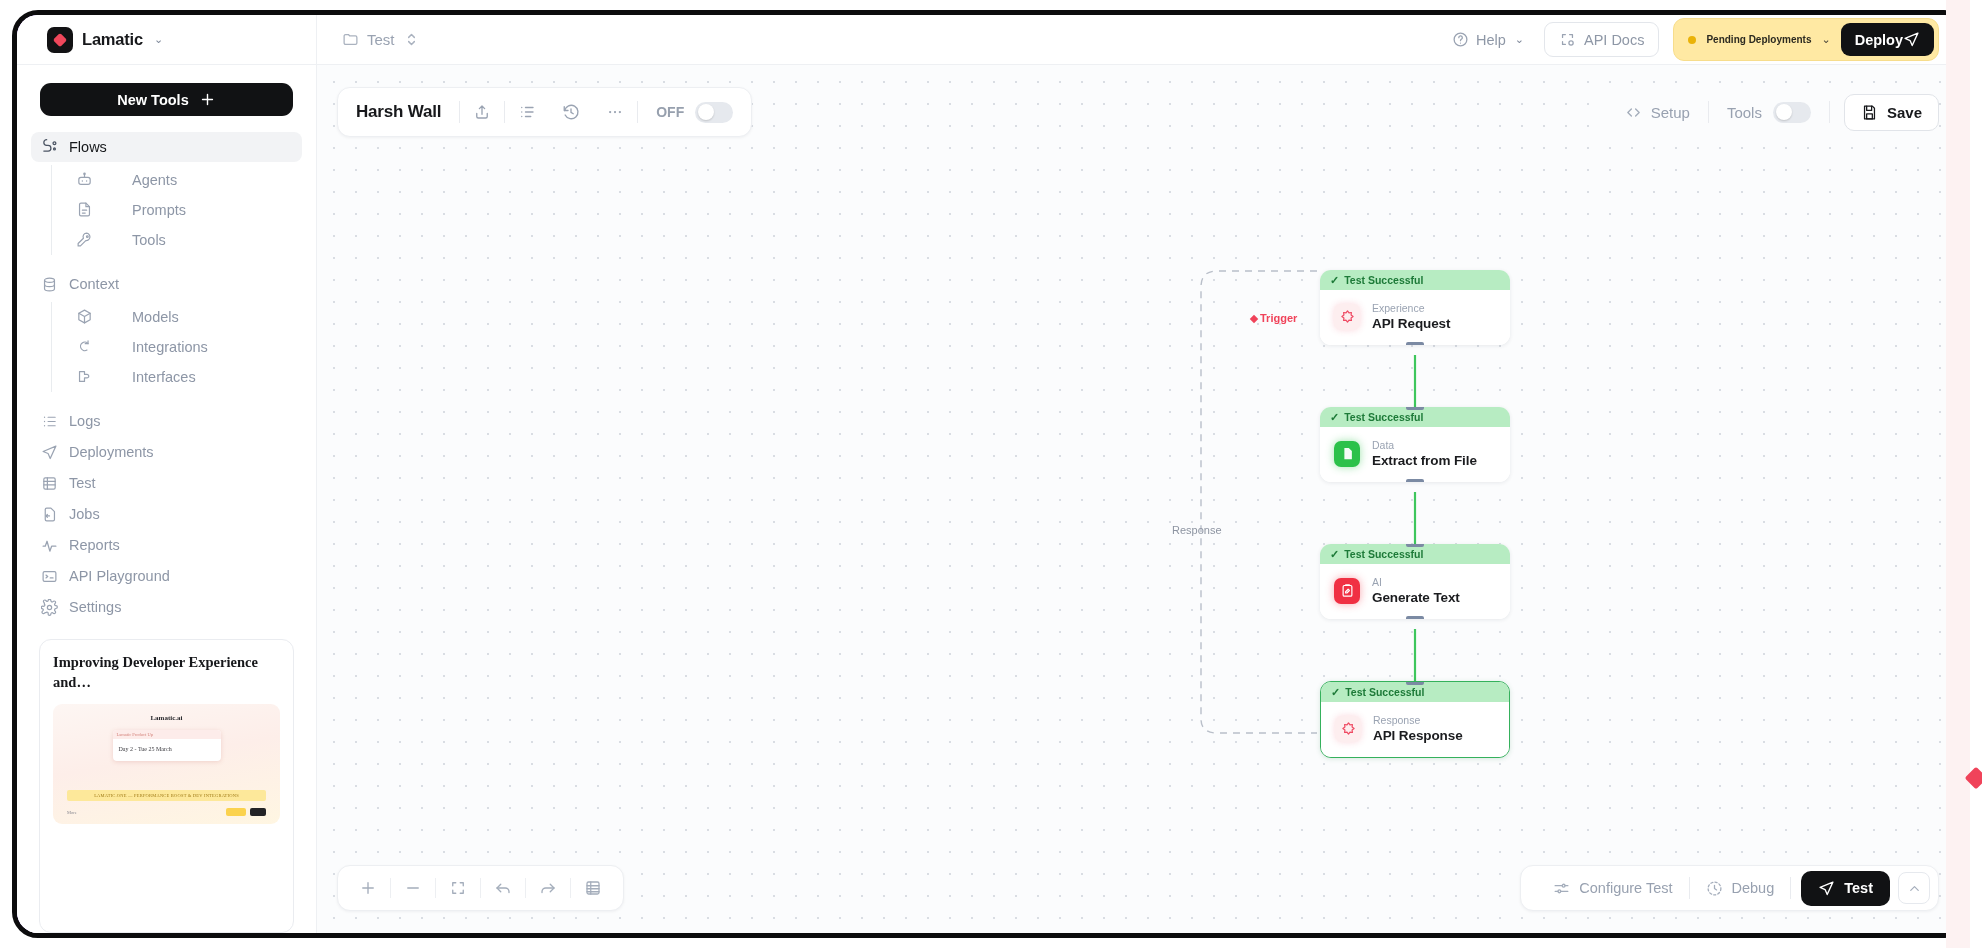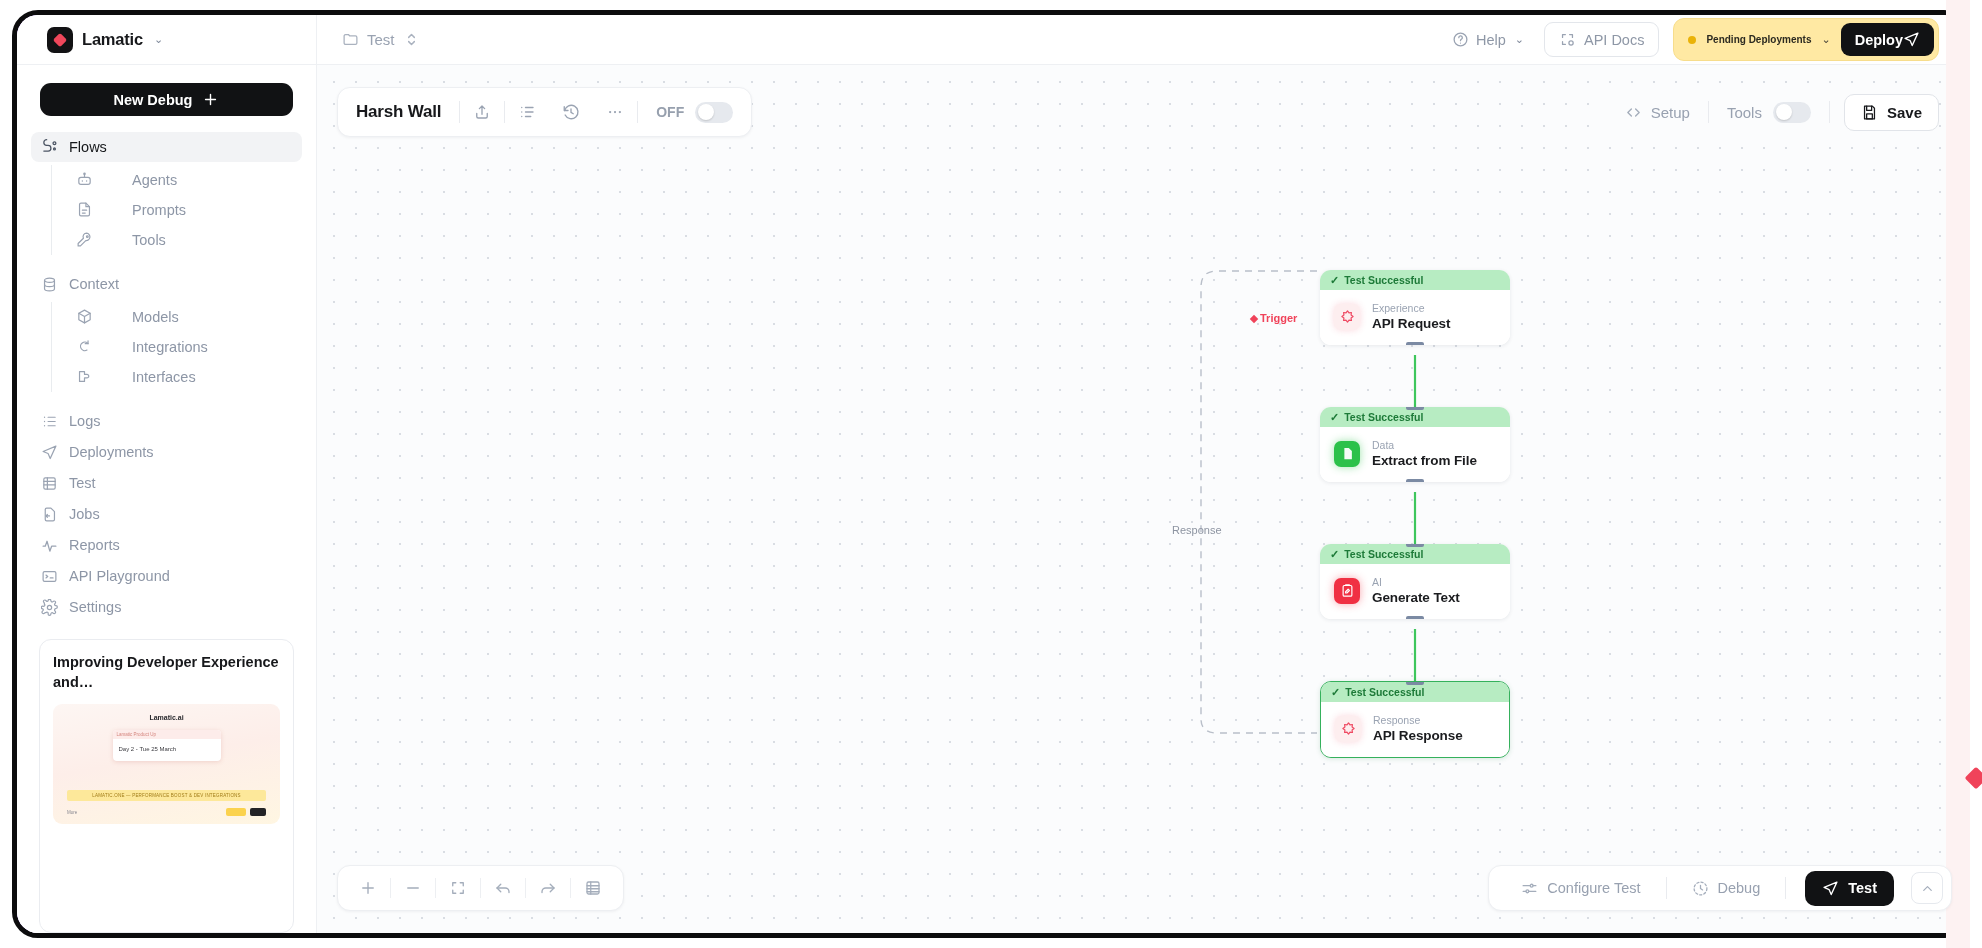--- a/index.html
+++ b/index.html
@@ -195,20 +195,21 @@
 
   
   .promo {
     margin: 16px 8px 0 8px;
     border: 1px solid #eaecf0;
     border-radius: 12px;
     padding: 13px 13px 0 13px;
     flex: 1 1 auto;
     overflow: hidden;
     background: #fff;
+    font-family: Liberation Serif, serif;
   }
   .promo-title {
     font-size: 14.5px;
     font-weight: 700;
     color: #17181b;
     line-height: 1.35;
   }
   .promo-thumb {
     margin-top: 12px;
     height: 120px;
@@ -436,29 +437,29 @@
     width: 44px; height: 44px;
     display:flex; align-items:center; justify-content:center;
     color:#a4adbb;
   }
   .zb-btn svg { width:18px; height:18px; display:block; }
   .zb-sep { width:1px; height:20px; background:#edeff2; }
 
   
   .testbar {
     position: absolute;
-    right: 13px; bottom: 22px;
+    right: 26px; bottom: 22px;
     height: 46px;
     background: #fff;
     border: 1px solid #edeff2;
     border-radius: 13px;
     box-shadow: 0 1px 3px rgba(20,25,40,.05);
     display:flex; align-items:center;
     padding: 0 8px 0 16px;
-    gap: 9px;
+    gap: 0;
     z-index: 5;
   }
   .tbar-item {
     display:flex; align-items:center; gap:9px;
     color:#98a1b0; font-size:14.5px;
     padding: 0 16px;
   }
   .tbar-item svg { width:17px; height:17px; display:block; }
   .test-btn {
     background:#111214; color:#fff;
@@ -569,21 +570,21 @@
         </div>
 
       </div>
     </div>
 
     <div class="body">
 
       <div class="sidebar">
 
         <div class="newflow">
-          <span>New Debug</span>
+          <span>New Tools</span>
           <span class="ico">
             <svg viewBox="0 0 24 24" fill="none" stroke="#ffffff" stroke-width="2" stroke-linecap="round">
                   <path d="M12 5v14M5 12h14"></path>
                 </svg>
           </span>
         </div>
 
         <div class="nav">
 
           <div class="nav-item active">

